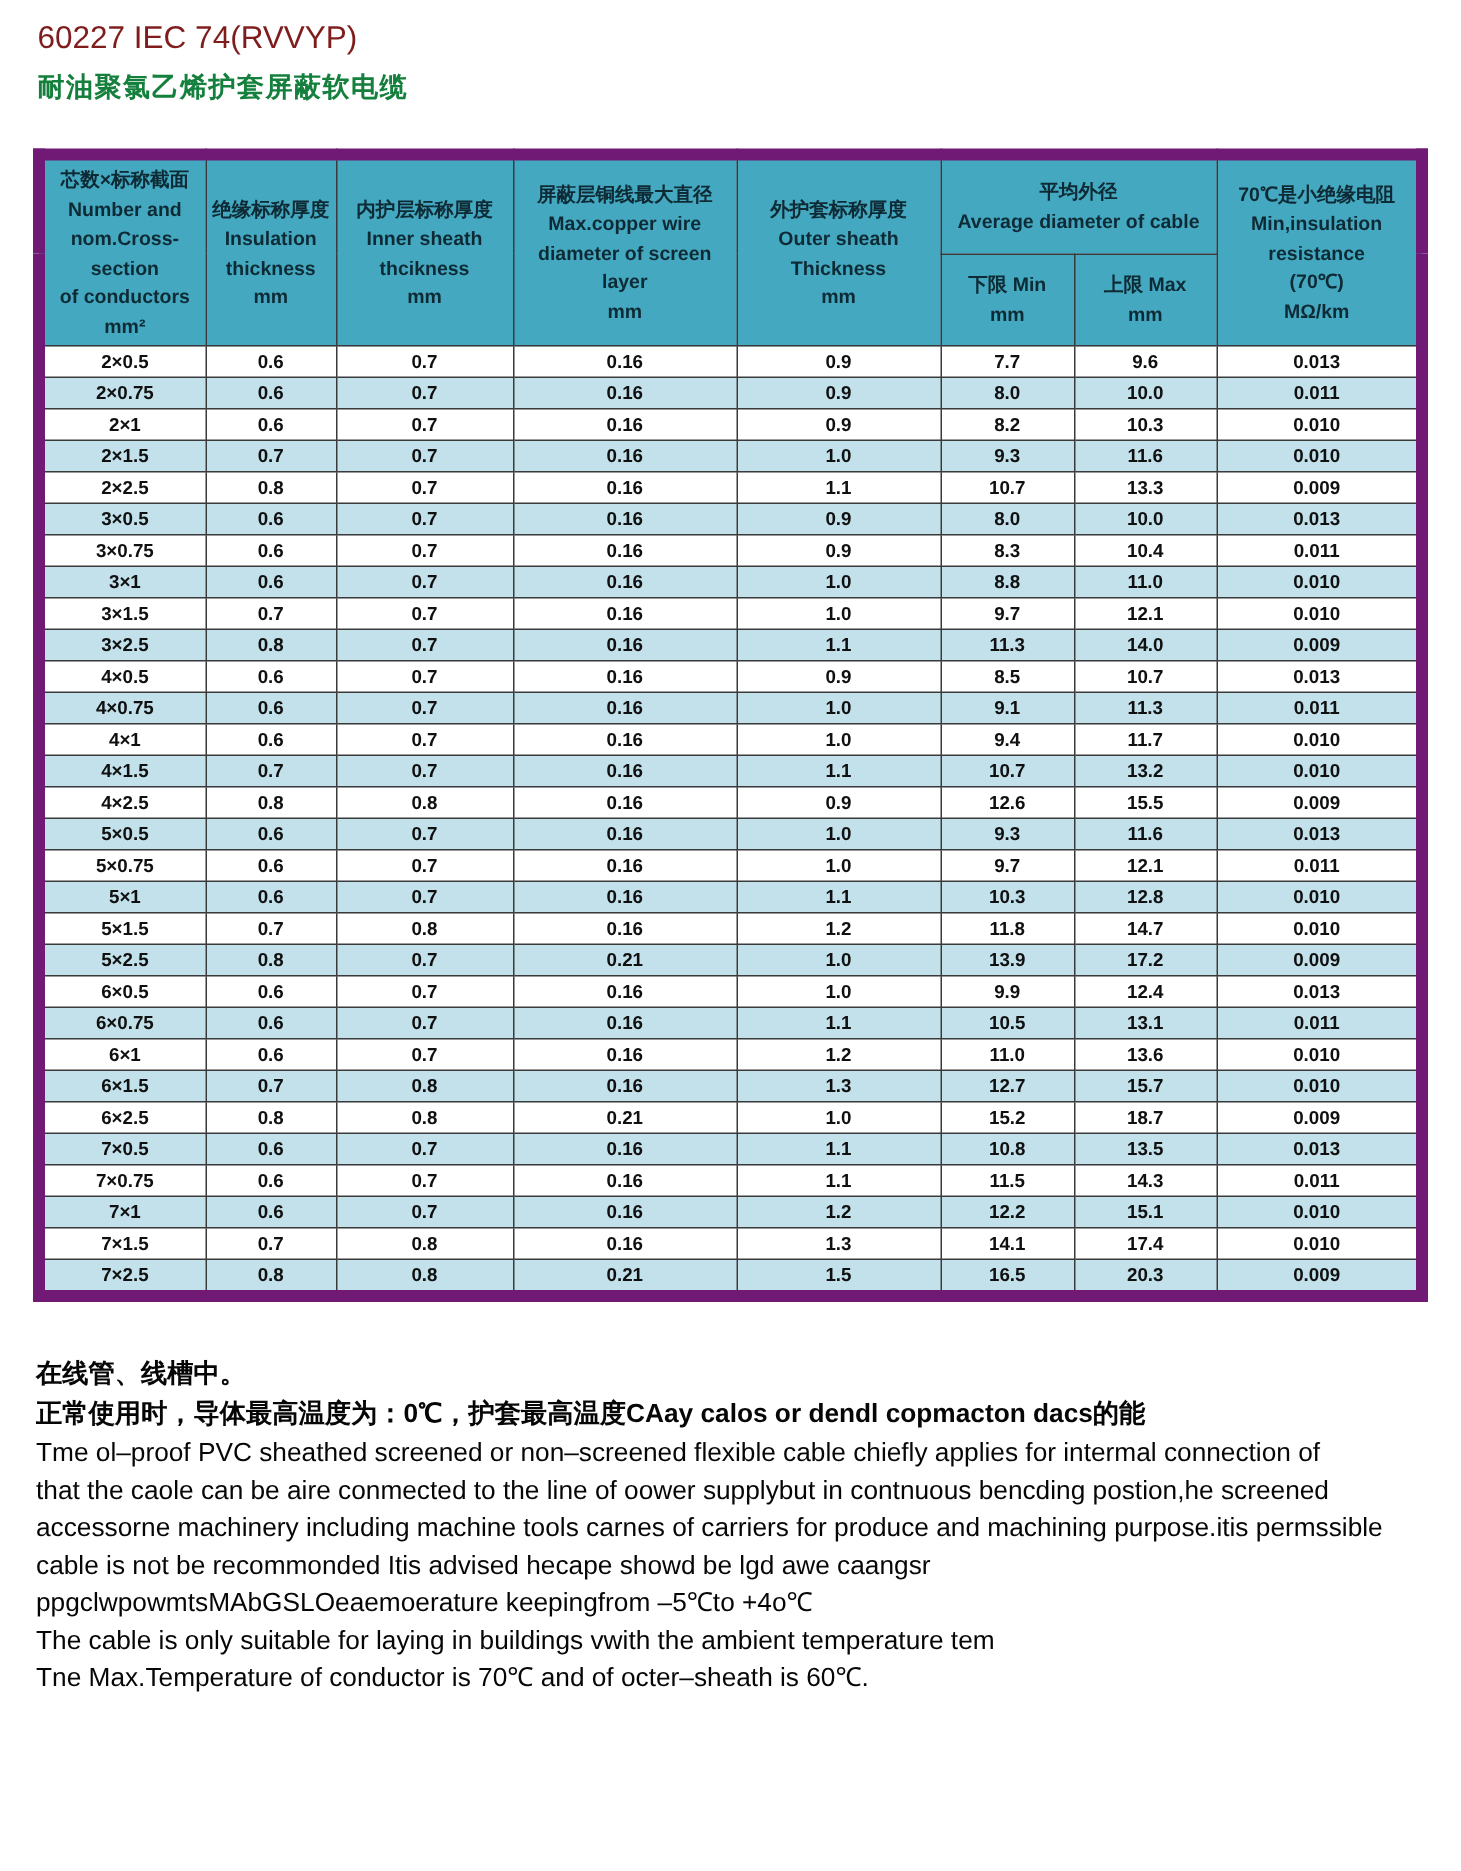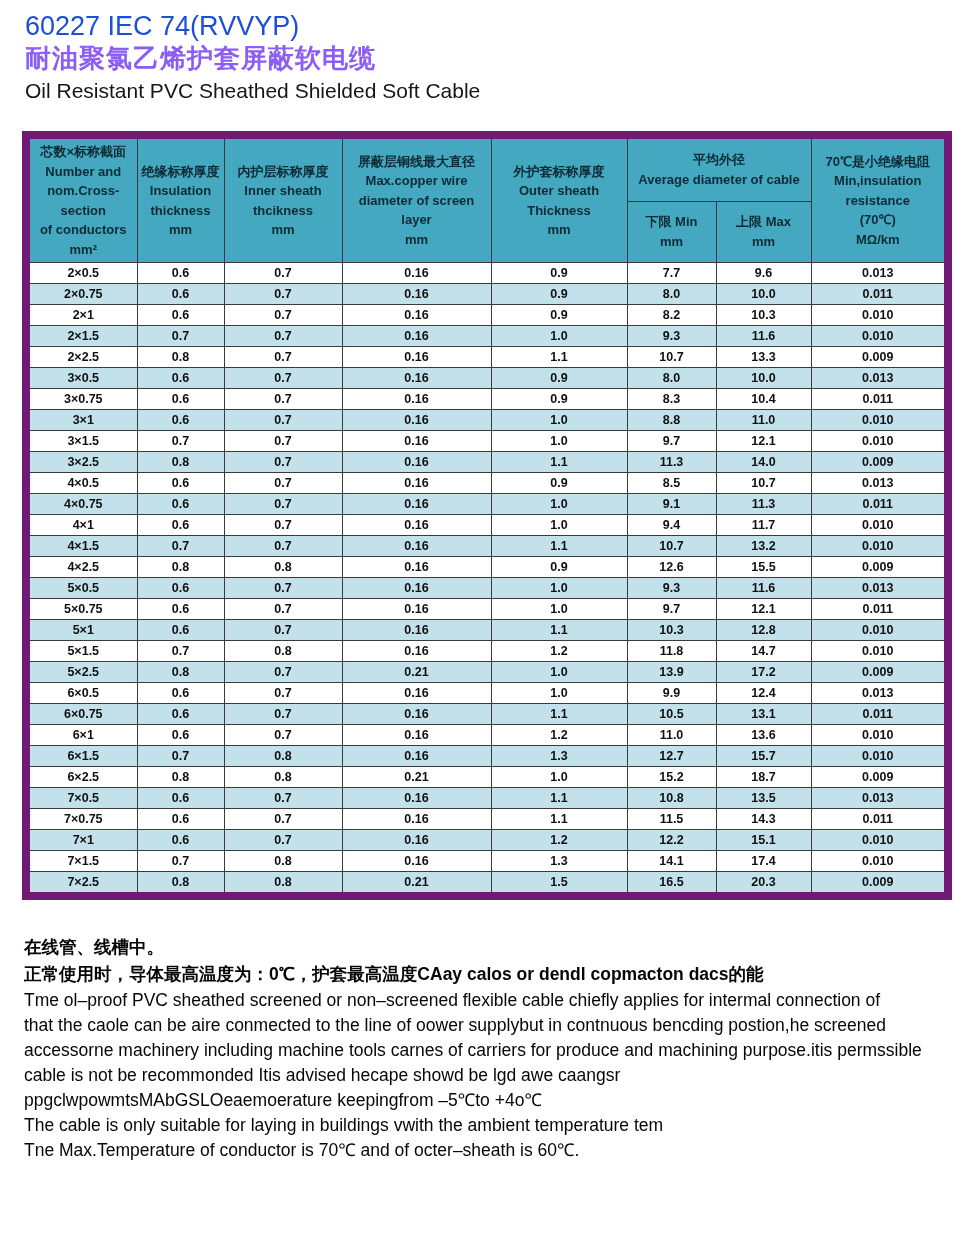--- a/index.html
+++ b/index.html
@@ -6,22 +6,22 @@
   body{
     width:974px;height:1247px;
     font-family:"Liberation Sans", sans-serif;
     color:#111;
     position:relative;
   }
   .page{position:absolute;left:0;top:0;width:974px;height:1247px;background:#fff;overflow:hidden;}
 
   
   .title-block{margin:10px 0 0 25px;}
-  .title-model{font-size:27px;line-height:32px;color:#1d4ed8;}
-  .title-zh{font-size:26px;line-height:33px;font-weight:700;color:#8b5cf6;letter-spacing:1px;}
+  .title-model{font-size:21px;line-height:32px;color:#7f1d1d;}
+  .title-zh{font-size:18px;line-height:33px;font-weight:700;color:#15803d;letter-spacing:1px;}
   .title-en{font-size:21px;line-height:32px;color:#161616;}
 
   
   table.spec{
     margin:24px 0 0 22px;
     width:922px;
     border-collapse:collapse;
     table-layout:fixed;
     border:8px solid #701a75;
   }
@@ -60,21 +60,20 @@
   }
 </style>
 </head>
 <body>
 
 <div class="page">
 
   <div class="title-block">
     <div class="title-model">60227 IEC 74(RVVYP)</div>
     <div class="title-zh">耐油聚氯乙烯护套屏蔽软电缆</div>
-    <div class="title-en">Oil Resistant PVC Sheathed Shielded Soft Cable</div>
   </div>
 
   <table class="spec">
     <colgroup>
       <col style="width:111px">
         <col style="width:87px">
         <col style="width:118px">
         <col style="width:149px">
       <col style="width:136px">
         <col style="width:89px">

